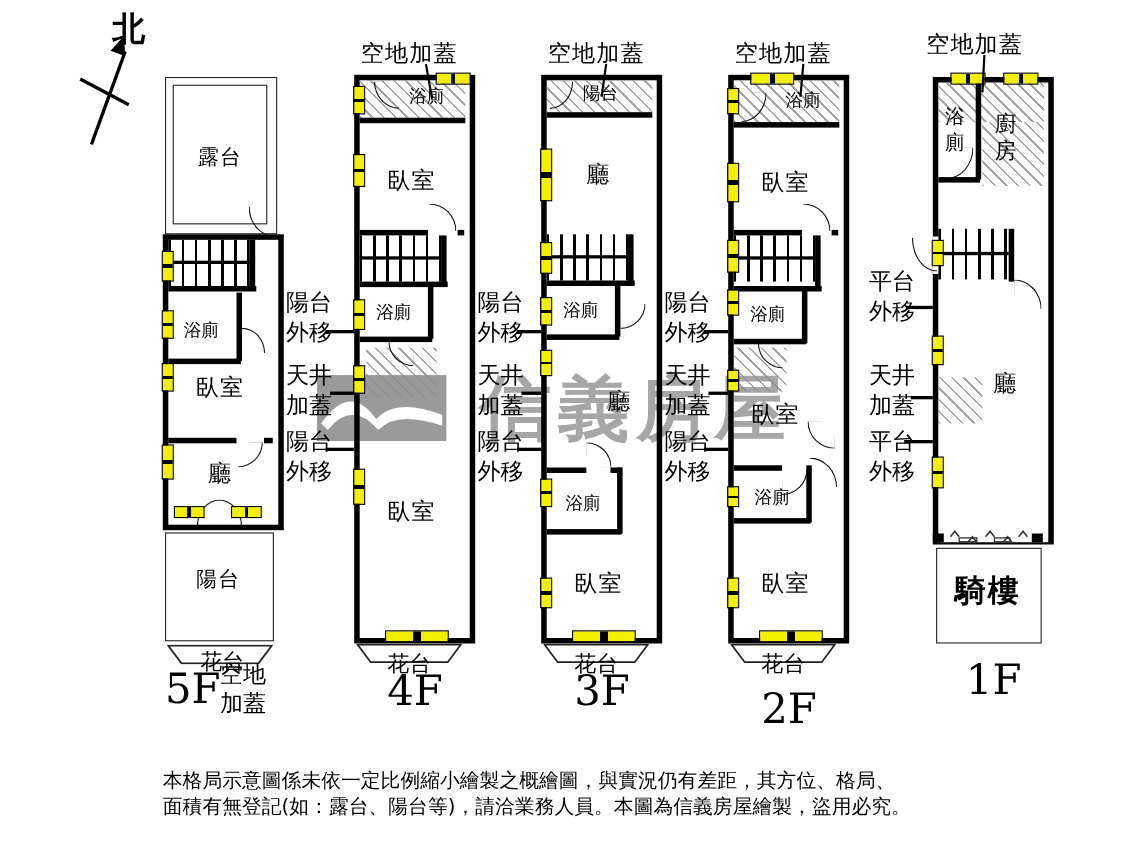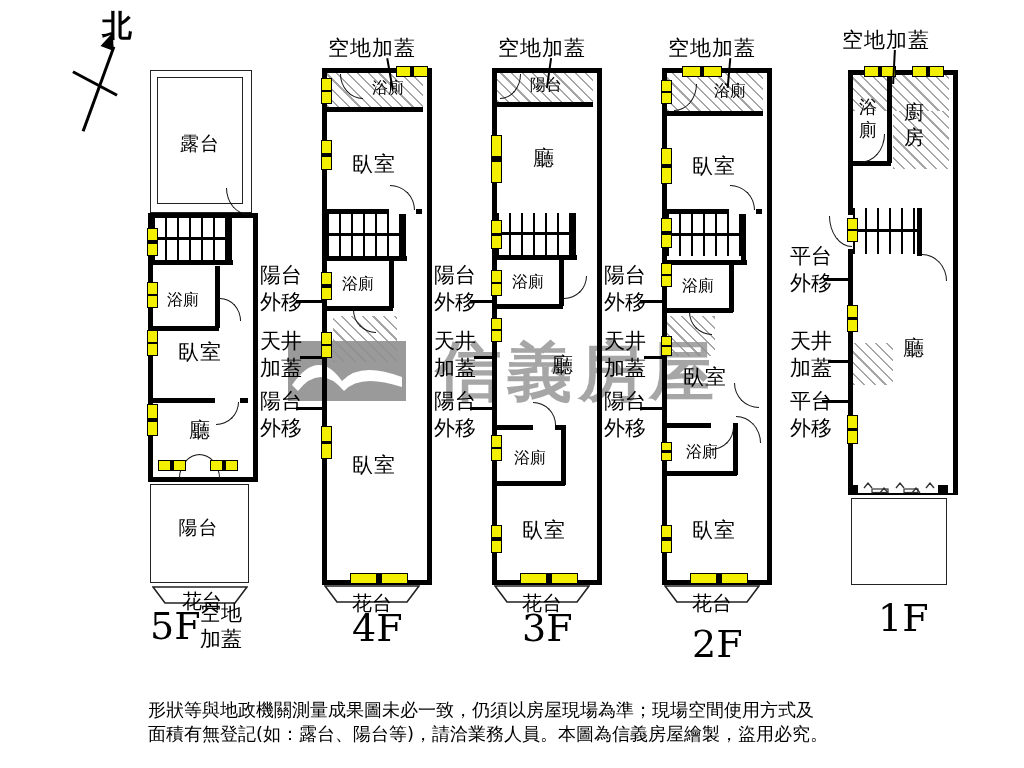--- a/index.html
+++ b/index.html
@@ -261,32 +261,33 @@
     <div class="wall" style="left:0;top:427px;width:10px;height:8px;"></div>
     <div class="wall" style="left:90px;top:427px;width:10px;height:8px;"></div>
     <div class="abs" style="left:12px;top:421px;z-index:4;">
       <svg width="76" height="14" viewBox="0 0 76 14">
         <path d="M4 8 l4 -5 4 5 M20 13 l4 -5 4 5 M36 8 l4 -5 4 5 M52 13 l4 -5 4 5 M66 8 l4 -5 4 5" fill="none" stroke="#333" stroke-width="1.4"></path>
         <rect x="12" y="9" width="16" height="3.5" fill="none" stroke="#333" stroke-width="1.2"></rect>
         <rect x="44" y="9" width="14" height="3.5" fill="none" stroke="#333" stroke-width="1.2"></rect>
       </svg>
     </div>
     <div class="box1" style="left:3px;top:440px;width:94px;height:85px;"></div>
+    <div class="rm" style="left:3px;top:462px;width:94px;font-size:28px;font-weight:bold;letter-spacing:2px;">騎樓</div>
   </div>
 
   <div class="garden-lbl" style="left:174px;top:588px;">花台</div>
   <div class="garden-lbl" style="left:344px;top:590px;">花台</div>
   <div class="garden-lbl" style="left:514px;top:590px;">花台</div>
   <div class="garden-lbl" style="left:684px;top:590px;">花台</div>
 
   <div class="caption" style="left:150px;top:604px;">5F</div>
   <div class="abs" style="left:200px;top:600px;width:50px;font-size:21px;line-height:1.25;word-break:break-all;z-index:7;">空地加蓋</div>
   <div class="caption" style="left:352px;top:606px;">4F</div>
   <div class="caption" style="left:522px;top:606px;">3F</div>
   <div class="caption" style="left:692px;top:622px;">2F</div>
   <div class="caption" style="left:878px;top:596px;">1F</div>
 
   <div class="abs" style="left:148px;top:698px;width:780px;font-size:18px;line-height:1.33;z-index:7;">
-    <div>形狀等與地政機關測量成果圖未必一致，仍須以房屋現場為準；現場空間使用方式及</div>
+    <div>本格局示意圖係未依一定比例縮小繪製之概繪圖，與實況仍有差距，其方位、格局、</div>
     <div>面積有無登記(如：露台、陽台等)，請洽業務人員。本圖為信義房屋繪製，盜用必究。</div>
   </div>
 
 </div>
 
 </body></html>

